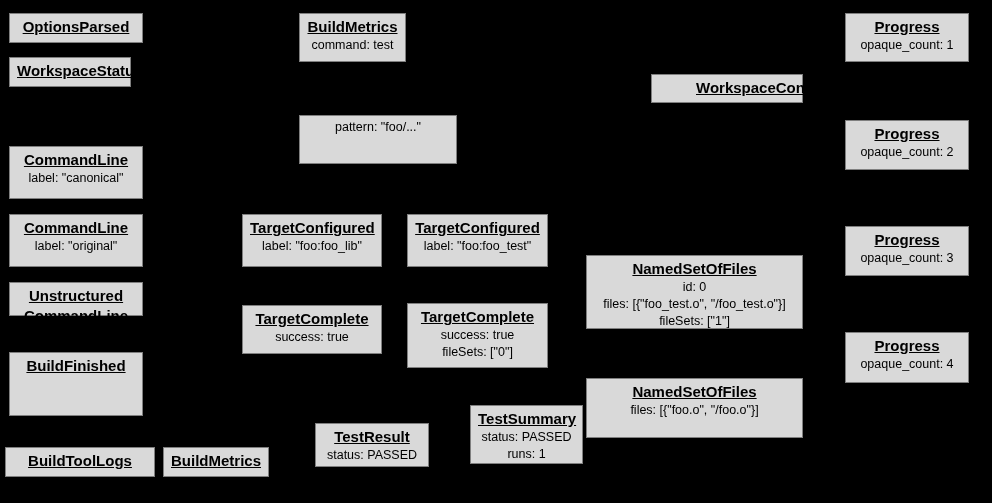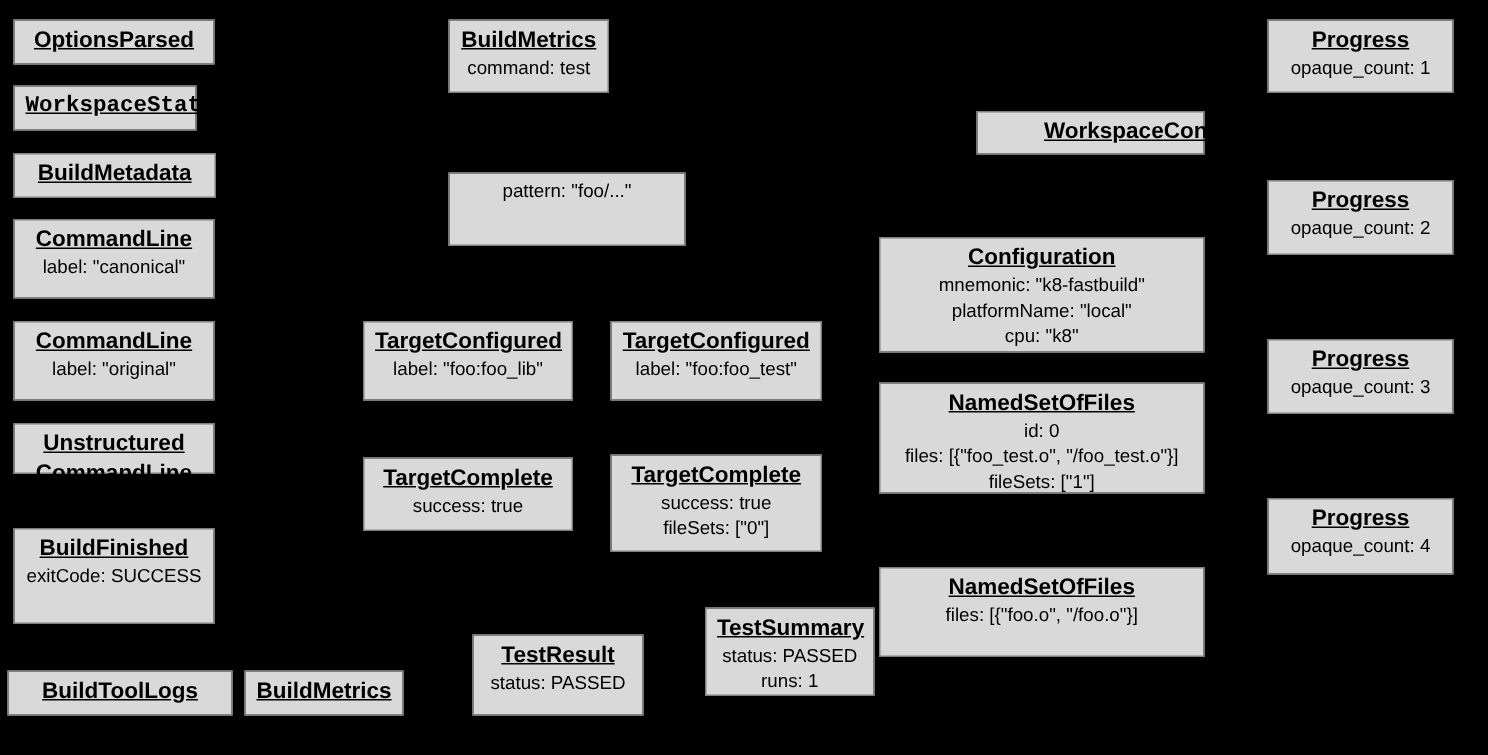--- a/index.html
+++ b/index.html
@@ -38,41 +38,37 @@
     white-space: nowrap;
   }
 </style>
 </head>
 <body>
 
 <div class="canvas">
     <div class="node" style="left: 9px; top: 13px; width: 134px; height: 30px;">
       <div class="node-title">OptionsParsed</div>
     </div>
-    <div class="node" style="left: 9px; top: 57px; width: 122px; height: 30px; font-family: Liberation Mono, monospace;">
+    <div class="node" style="left: 9px; top: 57px; width: 122px; height: 30px;">
       <div class="node-title">WorkspaceStatus</div>
-    </div>
-    <div class="node" style="left: 9px; top: 102px; width: 135px; height: 30px;">
-      <div class="node-title">BuildMetadata</div>
     </div>
     <div class="node" style="left: 9px; top: 146px; width: 134px; height: 53px;">
       <div class="node-title">CommandLine</div>
       <div class="node-detail">label: "canonical"</div>
     </div>
     <div class="node" style="left: 9px; top: 214px; width: 134px; height: 53px;">
       <div class="node-title">CommandLine</div>
       <div class="node-detail">label: "original"</div>
     </div>
     <div class="node" style="left: 9px; top: 282px; width: 134px; height: 34px;">
       <div class="node-title">Unstructured
 CommandLine</div>
     </div>
     <div class="node" style="left: 9px; top: 352px; width: 134px; height: 64px;">
       <div class="node-title">BuildFinished</div>
-      <div class="node-detail">exitCode: SUCCESS</div>
     </div>
     <div class="node" style="left: 5px; top: 447px; width: 150px; height: 30px;">
       <div class="node-title">BuildToolLogs</div>
     </div>
     <div class="node" style="left: 163px; top: 447px; width: 106px; height: 30px;">
       <div class="node-title">BuildMetrics</div>
     </div>
     <div class="node" style="left: 299px; top: 13px; width: 107px; height: 49px;">
       <div class="node-title">BuildMetrics</div>
       <div class="node-detail">command: test</div>
@@ -90,37 +86,31 @@
     </div>
     <div class="node" style="left: 242px; top: 305px; width: 140px; height: 49px;">
       <div class="node-title">TargetComplete</div>
       <div class="node-detail">success: true</div>
     </div>
     <div class="node" style="left: 407px; top: 303px; width: 141px; height: 65px;">
       <div class="node-title">TargetComplete</div>
       <div class="node-detail">success: true</div>
       <div class="node-detail">fileSets: ["0"]</div>
     </div>
-    <div class="node" style="left: 315px; top: 423px; width: 114px; height: 54px;">
+    <div class="node" style="left: 315px; top: 423px; width: 114px; height: 44px;">
       <div class="node-title">TestResult</div>
       <div class="node-detail">status: PASSED</div>
     </div>
     <div class="node" style="left: 442px; top: 405px; width: 113px; height: 59px; margin-left: 28px;">
       <div class="node-title">TestSummary</div>
       <div class="node-detail">status: PASSED</div>
       <div class="node-detail">runs: 1</div>
     </div>
     <div class="node" style="left: 651px; top: 74px; width: 152px; height: 29px; padding-left: 44px;">
       <div class="node-title">WorkspaceConfig</div>
-    </div>
-    <div class="node" style="left: 586px; top: 158px; width: 217px; height: 77px;">
-      <div class="node-title">Configuration</div>
-      <div class="node-detail">mnemonic: "k8-fastbuild"</div>
-      <div class="node-detail">platformName: "local"</div>
-      <div class="node-detail">cpu: "k8"</div>
     </div>
     <div class="node" style="left: 586px; top: 255px; width: 217px; height: 74px;">
       <div class="node-title">NamedSetOfFiles</div>
       <div class="node-detail">id: 0</div>
       <div class="node-detail">files: [{"foo_test.o", "/foo_test.o"}]</div>
       <div class="node-detail">fileSets: ["1"]</div>
     </div>
     <div class="node" style="left: 586px; top: 378px; width: 217px; height: 60px;">
       <div class="node-title">NamedSetOfFiles</div>
       <div class="node-detail">files: [{"foo.o", "/foo.o"}]</div>

